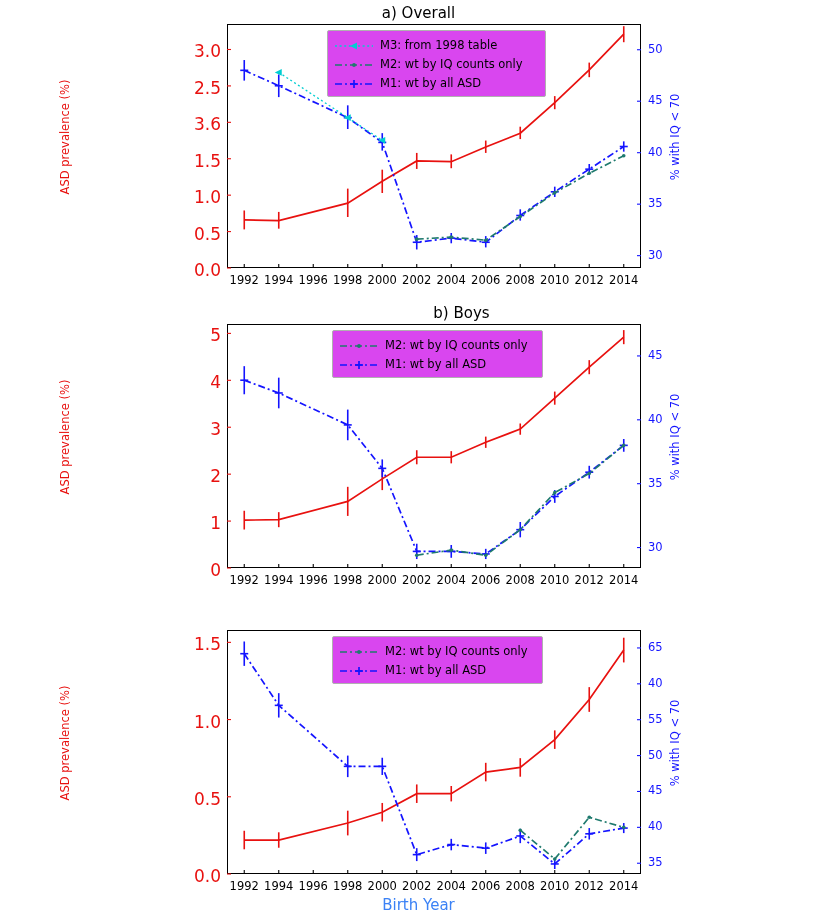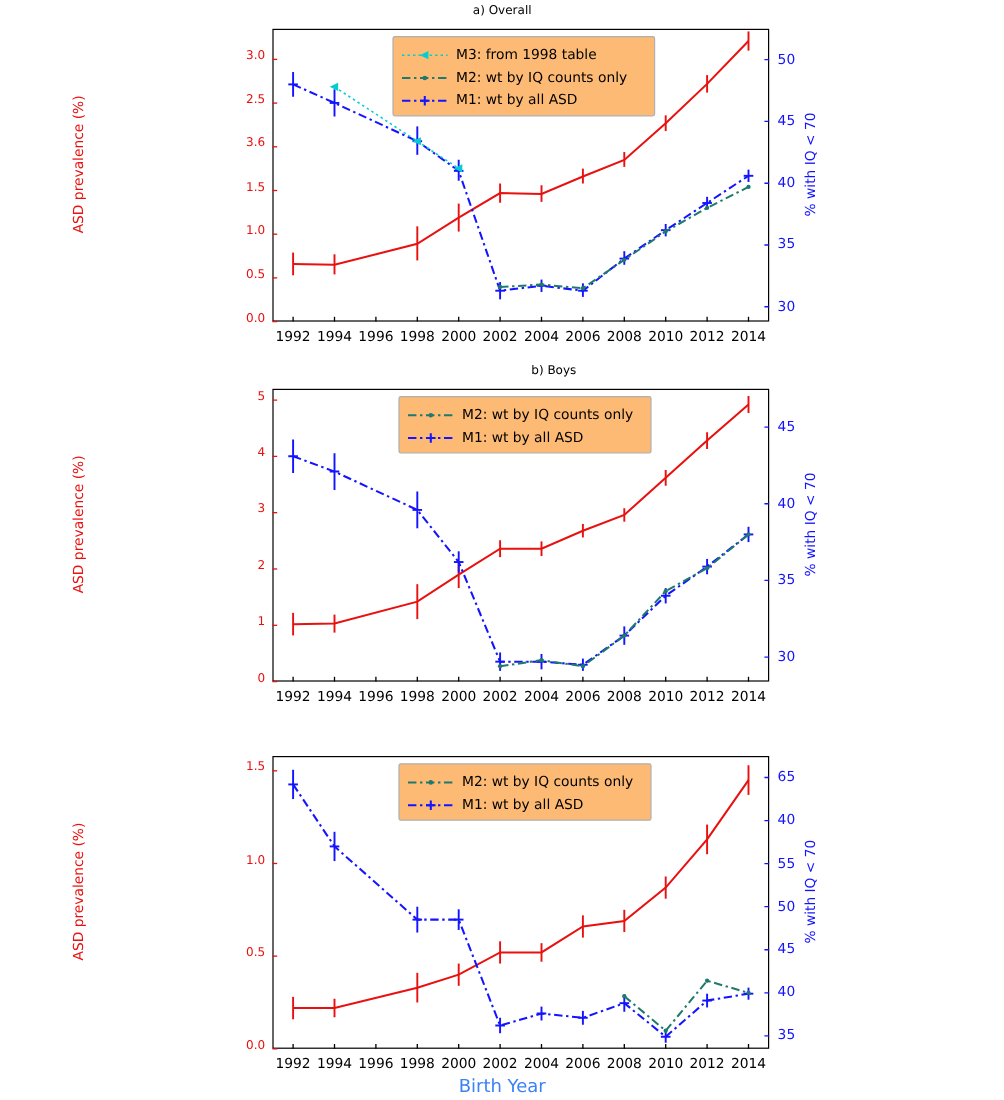--- a/index.html
+++ b/index.html
@@ -19,21 +19,21 @@
     height: 917px;
   }
   .panel {
     position: absolute;
     left: 0;
     width: 837px;
   }
   .panel-title {
     position: absolute;
     text-align: center;
-    font-size: 10px;
+    font-size: 15px;
     color: #000;
     width: 100%;
     top: 0;
   }
   .plot-frame {
     position: absolute;
     border: 1.1px solid #000;
     box-sizing: border-box;
     background: #fff;
   }
@@ -60,21 +60,21 @@
   .xlabel {
     position: absolute;
     font-size: 15px;
     color: #3b82f6;
     text-align: center;
     width: 100%;
   }
   .tick-left {
     position: absolute;
     color: #e8110f;
-    font-size: 10px;
+    font-size: 17px;
     text-align: right;
     white-space: nowrap;
   }
   .tick-right {
     position: absolute;
     color: #1414ff;
     font-size: 11.5px;
     text-align: left;
     white-space: nowrap;
   }
@@ -82,21 +82,21 @@
     position: absolute;
     color: #000;
     font-size: 11.5px;
     text-align: center;
     white-space: nowrap;
   }
   
   .legend {
     position: absolute;
     border: 1px solid #b0b0b0;
-    background: #fdba74;
+    background: #d946ef;
     border-radius: 2px;
     padding: 4px 7px 4px 6px;
     box-sizing: border-box;
   }
   .legend-row {
     display: flex;
     align-items: center;
     height: 19px;
     white-space: nowrap;
   }

